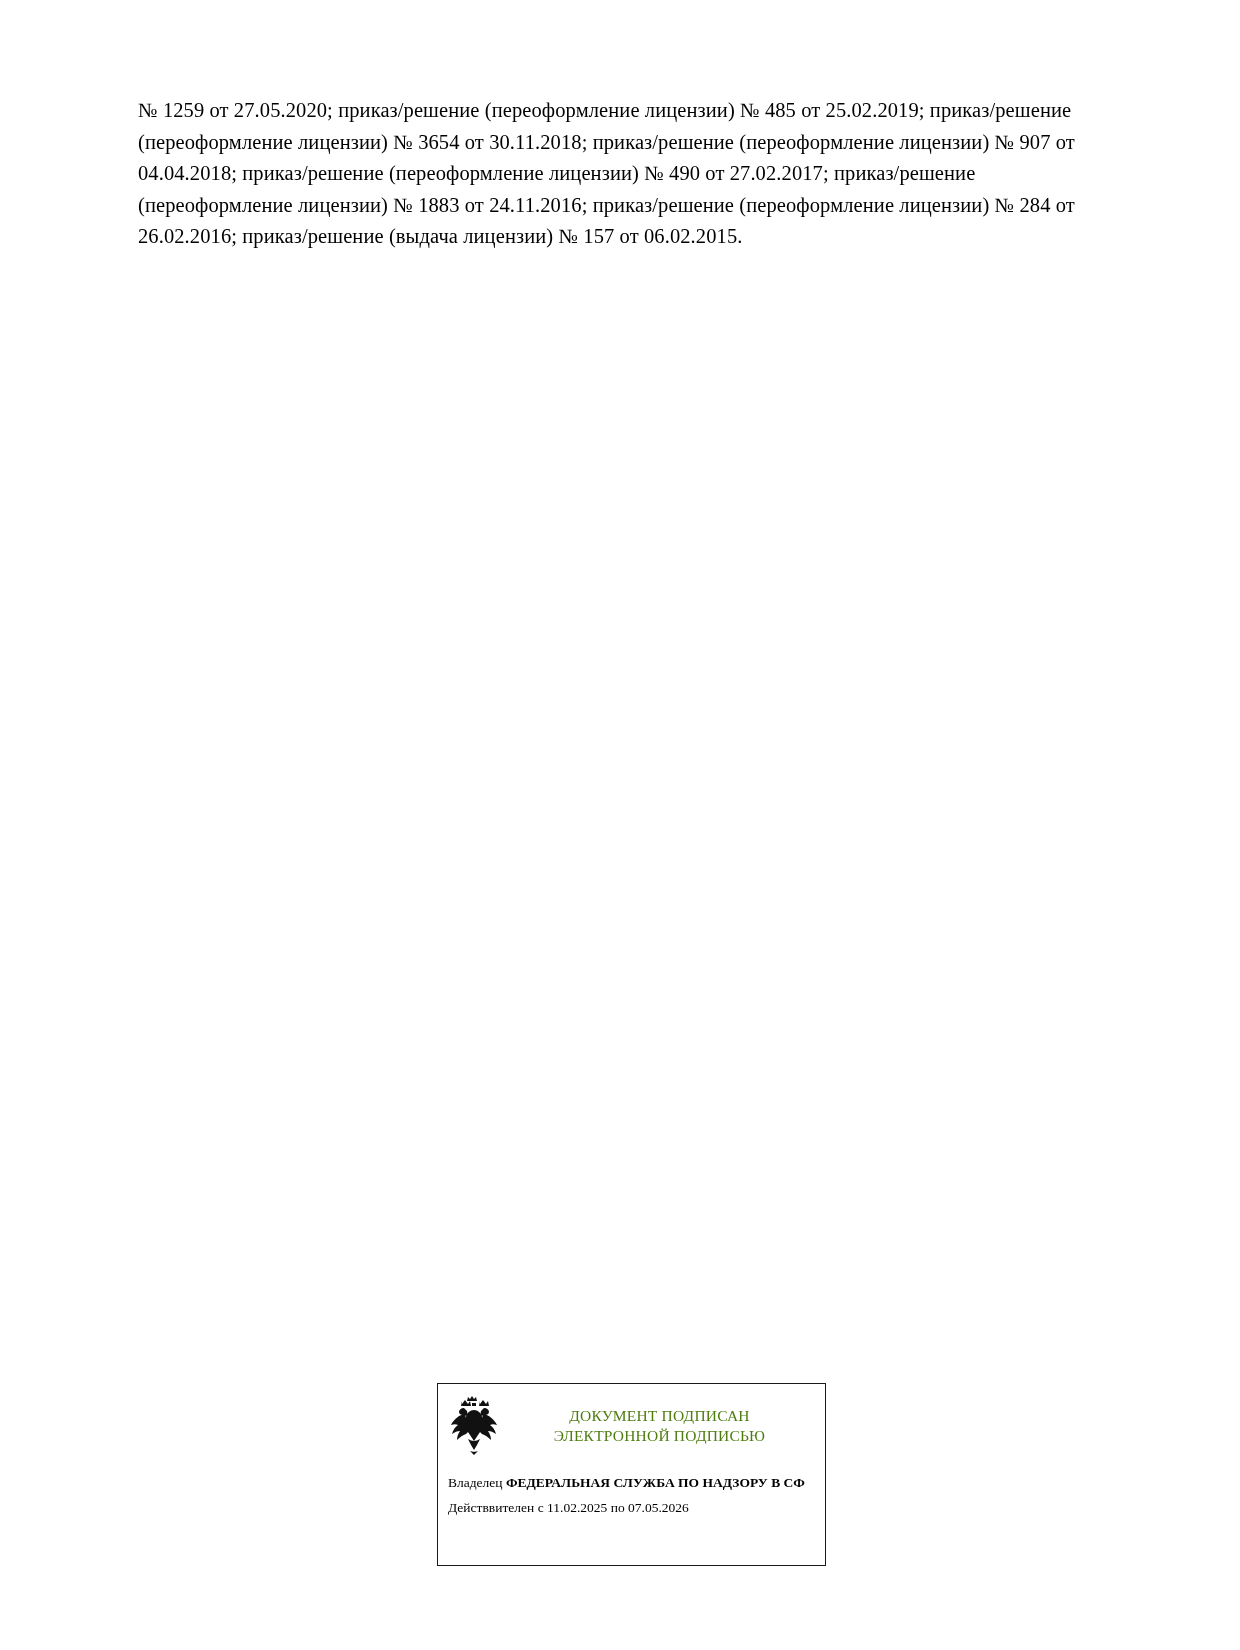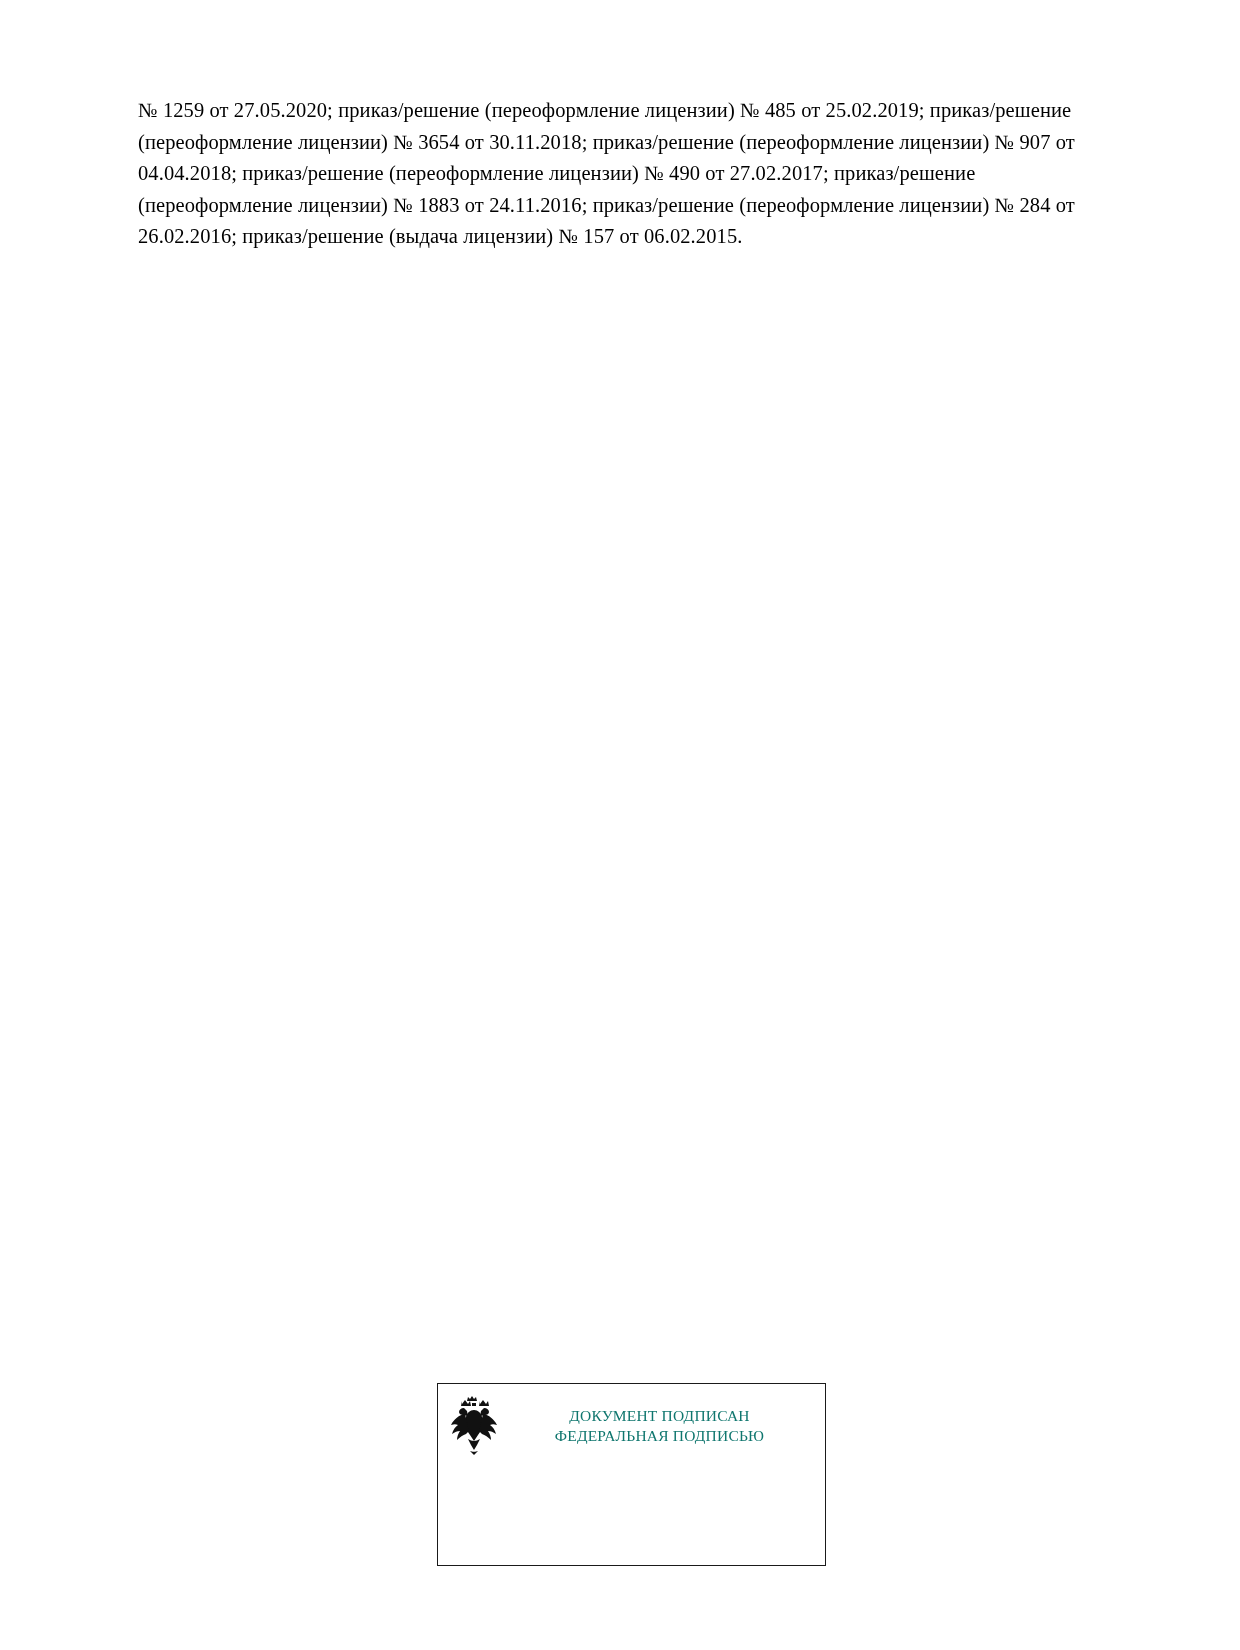--- a/index.html
+++ b/index.html
@@ -61,21 +61,21 @@
     display: block;
     margin-right: 4px;
   }
   .stamp-title {
     flex: 1 1 auto;
     text-align: center;
     font-family: "Liberation Serif", serif;
     font-size: 15.5px;
     line-height: 20px;
     letter-spacing: 0.2px;
-    color: #0f766e;
+    color: #4d7c0f;
     padding-right: 6px;
   }
   .stamp-lines {
     padding: 8px 0 0 10px;
   }
   .stamp-line {
     font-family: "Liberation Serif", serif;
     font-size: 13.5px;
     line-height: 25px;
     color: #000;
@@ -113,20 +113,30 @@
             <path d="M19 19 c-6 1-11 5-14 11 3-1 5-1 7 0 -3 2-5 5-6 9 3-2 5-3 8-3 -2 3-3 6-3 9 3-3 6-5 9-6 l3-3 z"></path>
             <path d="M37 19 c6 1 11 5 14 11 -3-1-5-1-7 0 3 2 5 5 6 9 -3-2-5-3-8-3 2 3 3 6 3 9 -3-3-6-5-9-6 l-3-3 z"></path>
 
             <path d="M22 44 c2 4 4 8 6 11 2-3 4-7 6-11 -2 1-4 2-6 2 -2 0-4-1-6-2z"></path>
             <path d="M24 56 l4 4 4-4 c-2 1-6 1-8 0z"></path>
           </g>
         </svg>
       </span>
       <div class="stamp-title">
         <div>ДОКУМЕНТ ПОДПИСАН</div>
-        <div>ФЕДЕРАЛЬНАЯ ПОДПИСЬЮ</div>
+        <div>ЭЛЕКТРОННОЙ ПОДПИСЬЮ</div>
       </div>
     </div>
     <div class="stamp-lines">
+      <div class="stamp-line">
+        <span>Владелец</span>
+        <b>ФЕДЕРАЛЬНАЯ СЛУЖБА ПО НАДЗОРУ В СФ</b>
+      </div>
+      <div class="stamp-line">
+        <span>Действвителен с</span>
+        <span>11.02.2025</span>
+        <span>по</span>
+        <span>07.05.2026</span>
+      </div>
     </div>
   </div>
 
 </div>
 
 </body></html>

